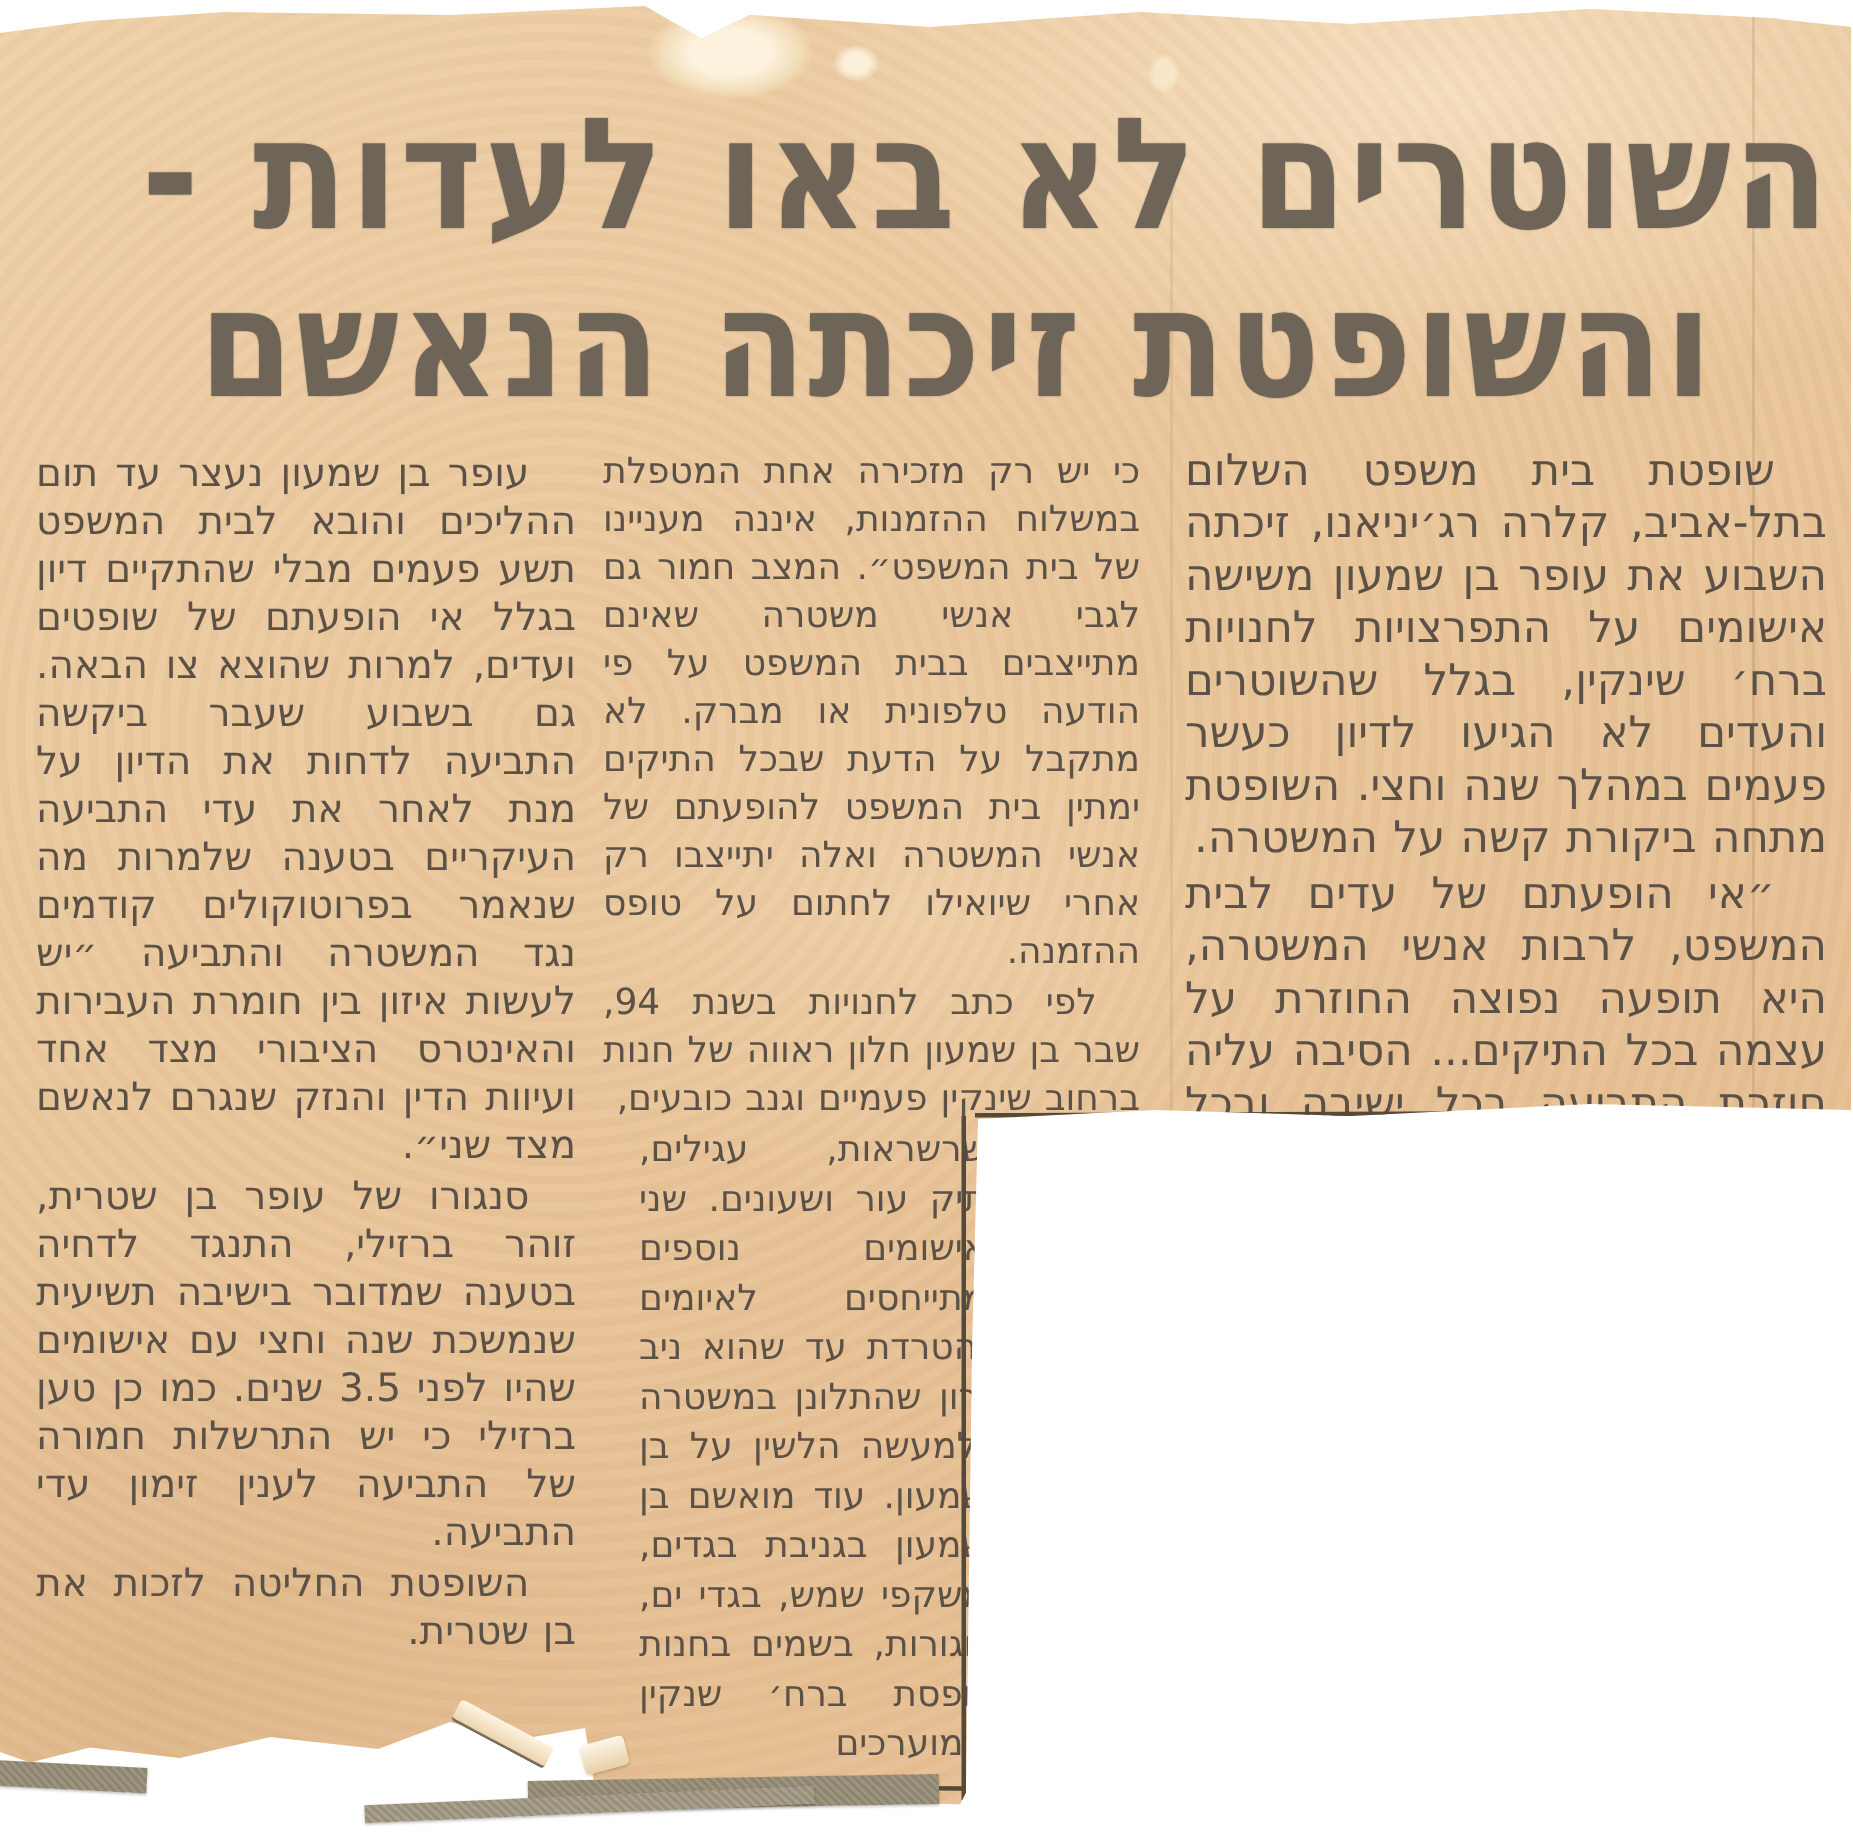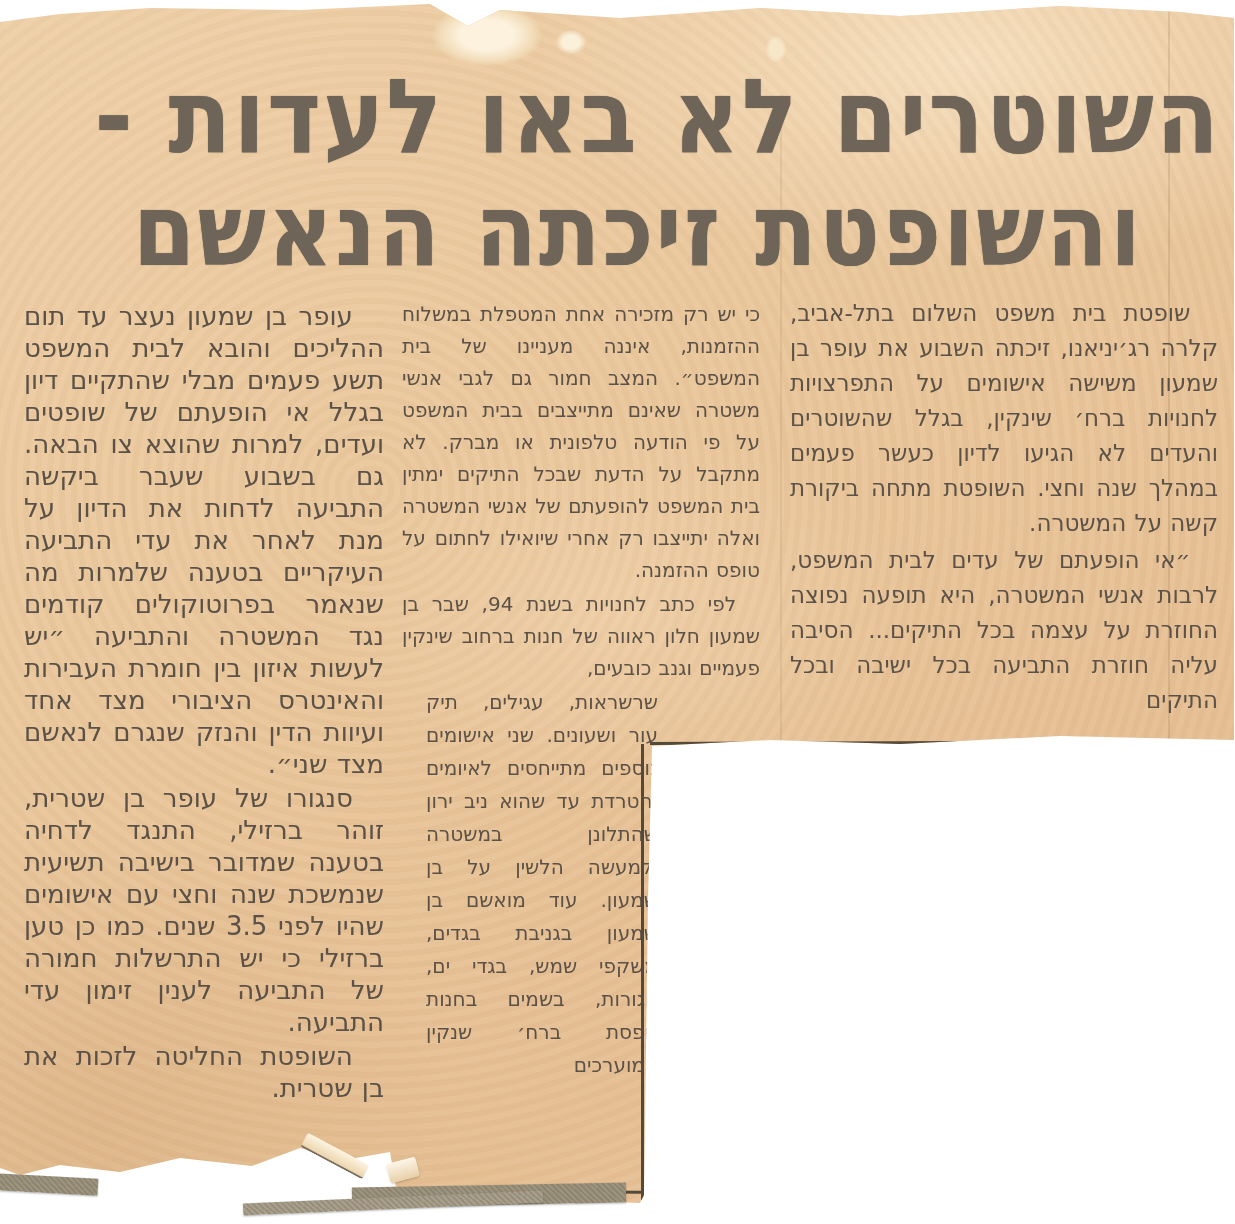--- a/index.html
+++ b/index.html
@@ -78,22 +78,22 @@
     direction:rtl;
     text-align:justify;
     color:#5b5146;
     word-spacing:1px;
   }
   .col p{margin:0;}
   .col p + p{margin-top:2px;}
   .indent{text-indent:1.2em;}
   .gap-top{margin-top:30px;}
 
-  .col-right{left:790px;top:296px;width:428px;font-size:23px;line-height:35px;}
-  .col-middle{left:402px;top:298px;width:358px;font-size:20px;line-height:32px;}
+  .col-right{left:790px;top:296px;width:428px;font-size:29px;line-height:35px;}
+  .col-middle{left:402px;top:298px;width:358px;font-size:24px;line-height:32px;}
   .col-middle .narrow{width:232px;margin-right:102px;line-height:33px;}
   .col-left{left:24px;top:300px;width:360px;font-size:26px;line-height:32px;}
 
   
   .cut-edge{position:absolute;background:#55493a;}
   .cut-h{left:650px;top:741px;width:584px;height:3px;transform:rotate(-.2deg);}
   .cut-v{left:641px;top:744px;width:3px;height:456px;}
   .cut-b{left:394px;top:1190px;width:248px;height:3px;transform:rotate(.4deg);}
 
   

